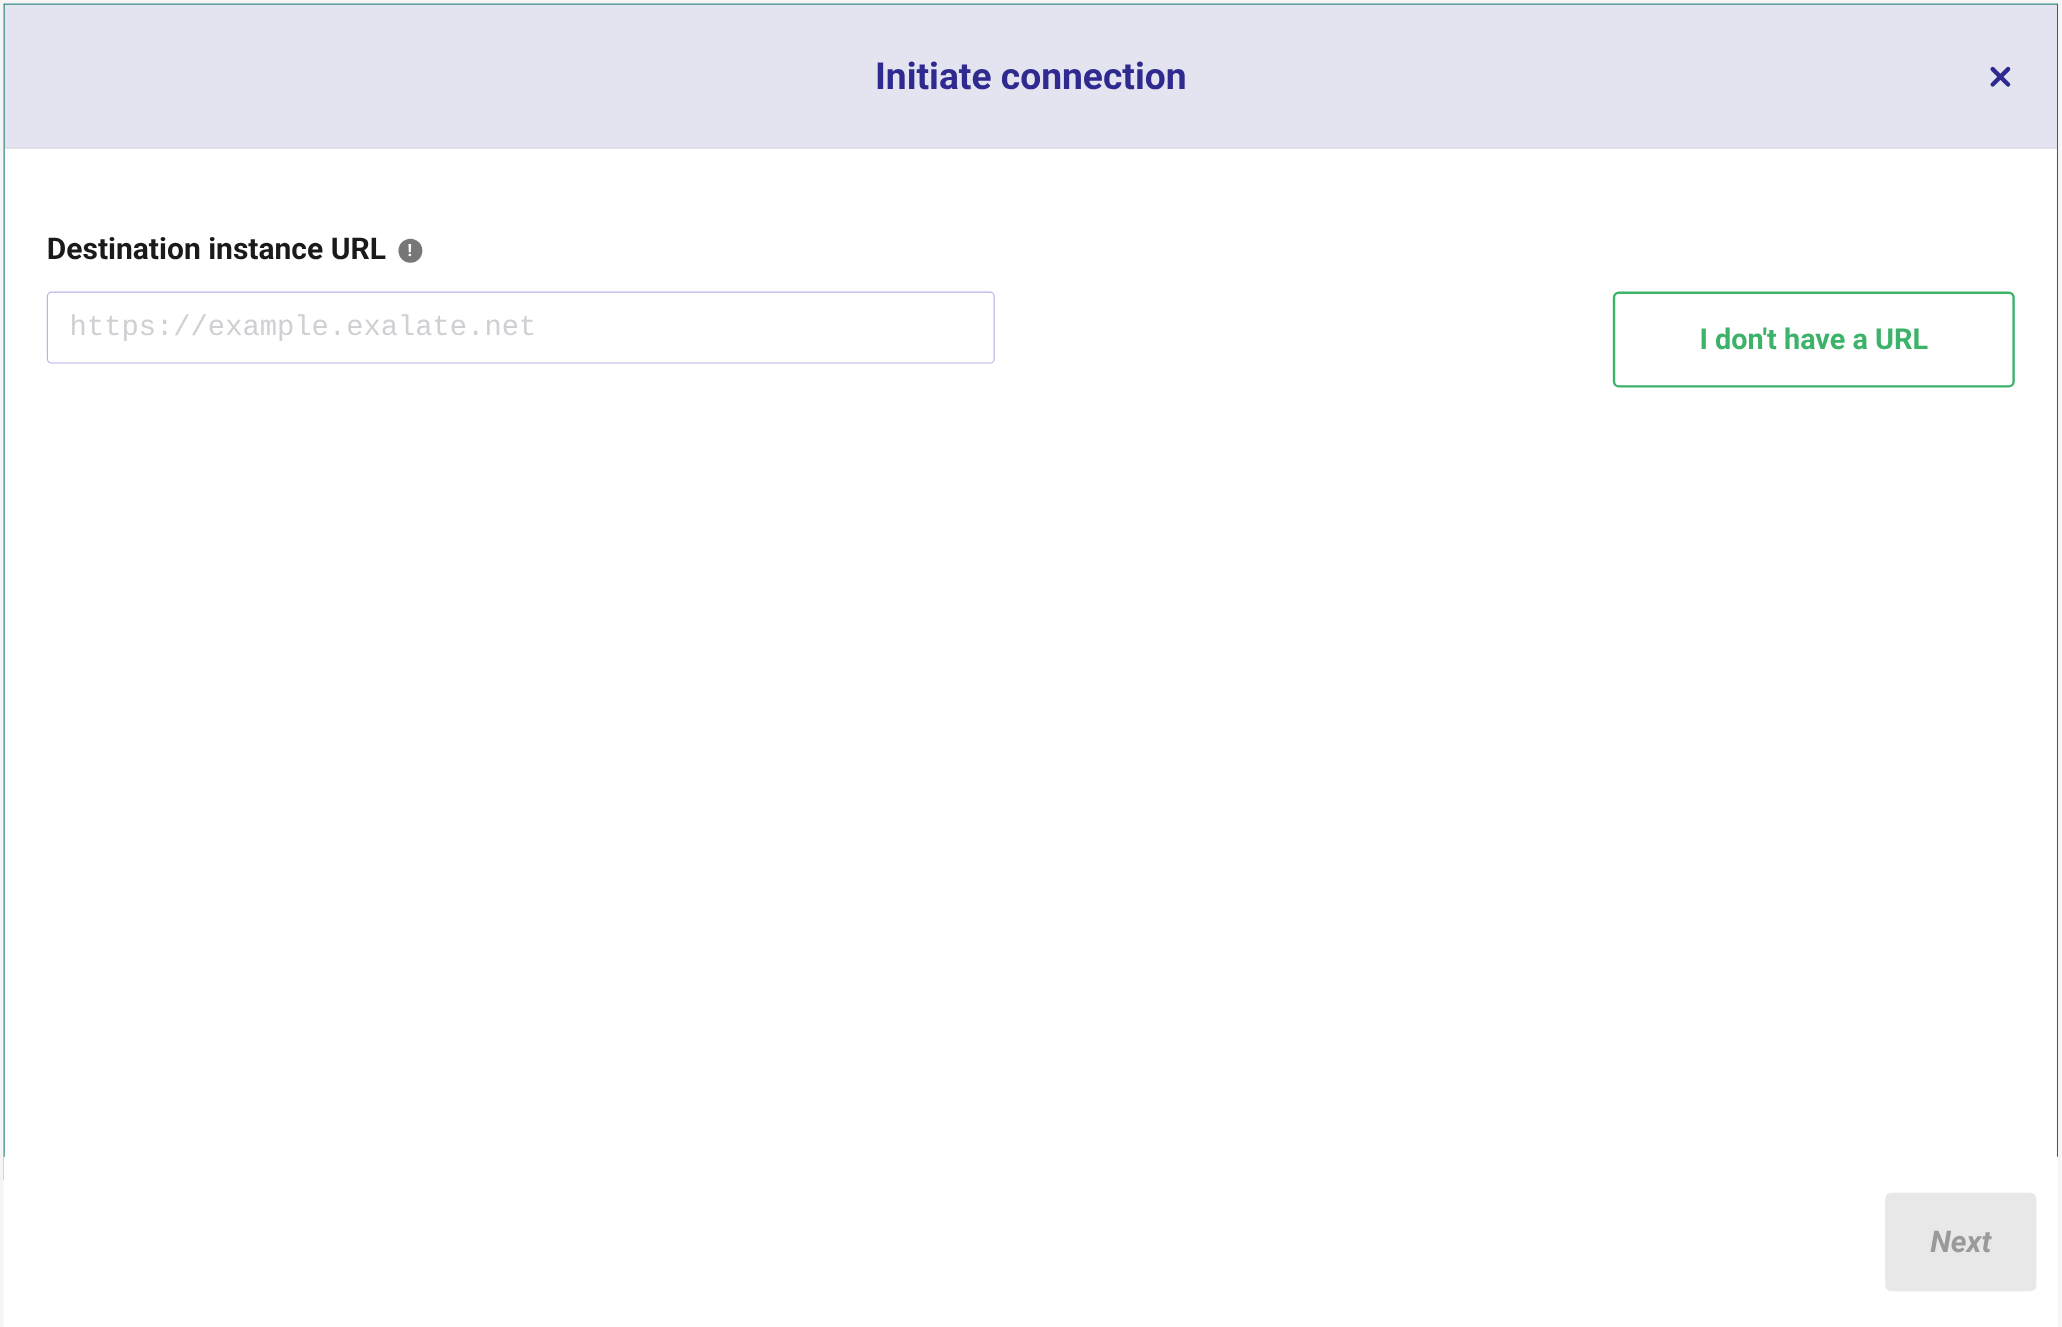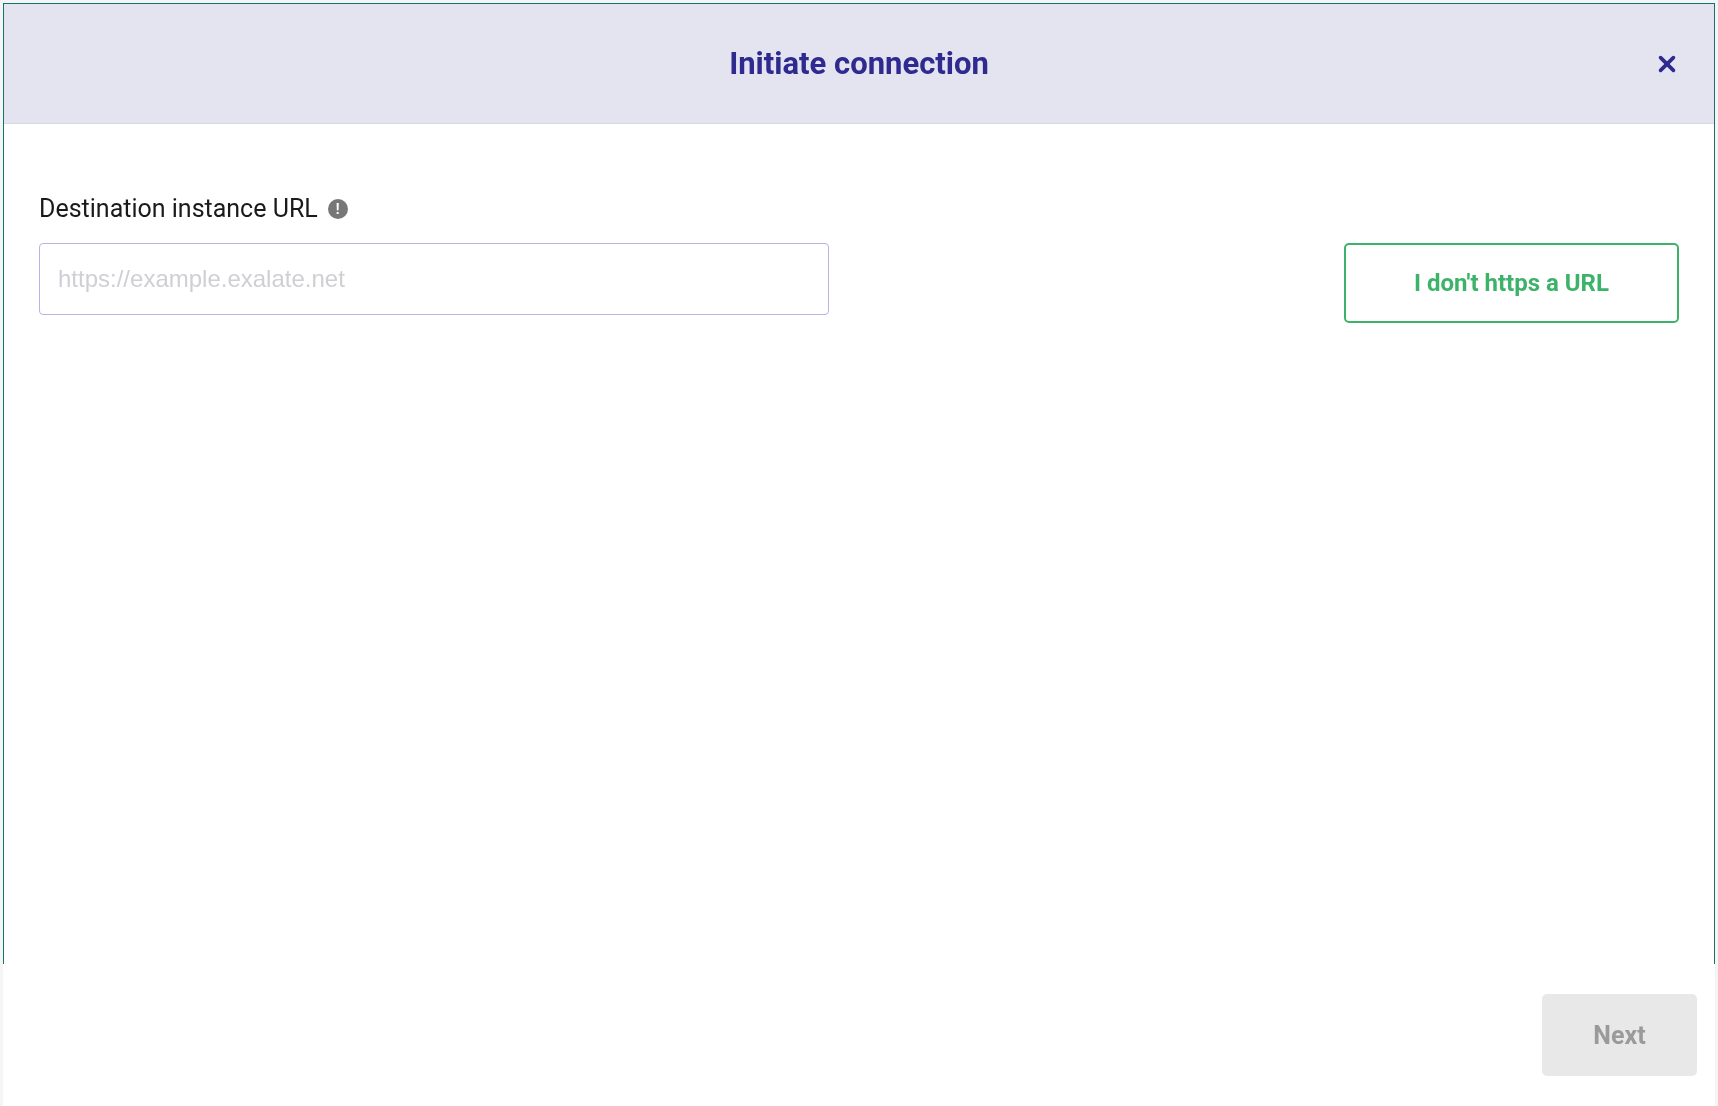--- a/index.html
+++ b/index.html
@@ -73,21 +73,21 @@
 
     .field-label-row {
       display: flex;
       align-items: center;
       gap: 10px;
       margin-bottom: 20px;
     }
 
     .field-label {
       font-size: 25px;
-      font-weight: 400;
+      font-weight: 700;
       color: #1a1a1a;
     }
 
     .info-icon {
       width: 20px;
       height: 20px;
       background: #777;
       border-radius: 50%;
       display: inline-flex;
       align-items: center;
@@ -100,28 +100,28 @@
 
     .form-row {
       display: flex;
       align-items: flex-start;
       justify-content: space-between;
       gap: 30px;
     }
 
     .url-input {
       width: 790px;
-      height: 72px;
+      height: 60px;
       border: 1px solid #b8b4e8;
       border-radius: 4px;
       padding: 0 18px;
       font-size: 24px;
       color: #333;
       outline: none;
-      font-family: Liberation Sans, sans-serif;
+      font-family: Liberation Mono, monospace;
     }
 
     .url-input::placeholder {
       color: #cfcfd4;
     }
 
     .no-url-button {
       width: 335px;
       height: 80px;
       border: 2px solid #3db36a;
@@ -139,30 +139,31 @@
       bottom: 0;
       left: 3px;
       right: 3px;
       display: flex;
       justify-content: flex-end;
       padding: 30px 18px 30px 30px;
       background: #ffffff;
     }
 
     .next-button {
-      width: 155px;
+      width: 126px;
       height: 82px;
       background: #e8e8e8;
       border: none;
       border-radius: 5px;
       color: #9a9a9a;
       font-size: 25px;
       font-weight: 700;
       cursor: pointer;
       font-family: inherit;
+      font-style: italic;
     }
   </style>
 </head>
 <body>
 
 <div class="modal-container">
   <div class="modal-header">
     <div class="modal-title">Initiate connection</div>
     <div class="close-icon">
       <svg viewBox="0 0 24 24" fill="none" stroke="currentColor" stroke-width="4" stroke-linecap="round">
@@ -172,20 +173,20 @@
     </div>
   </div>
 
   <div class="modal-body">
     <div class="field-label-row">
       <span class="field-label">Destination instance URL</span>
       <span class="info-icon">!</span>
     </div>
     <div class="form-row">
       <input type="text" class="url-input" placeholder="https://example.exalate.net" style="">
-      <button class="no-url-button">I don't https a URL</button>
+      <button class="no-url-button">I don't have a URL</button>
     </div>
   </div>
 </div>
 
 <div class="modal-footer">
   <button class="next-button">Next</button>
 </div>
 
 </body></html>

